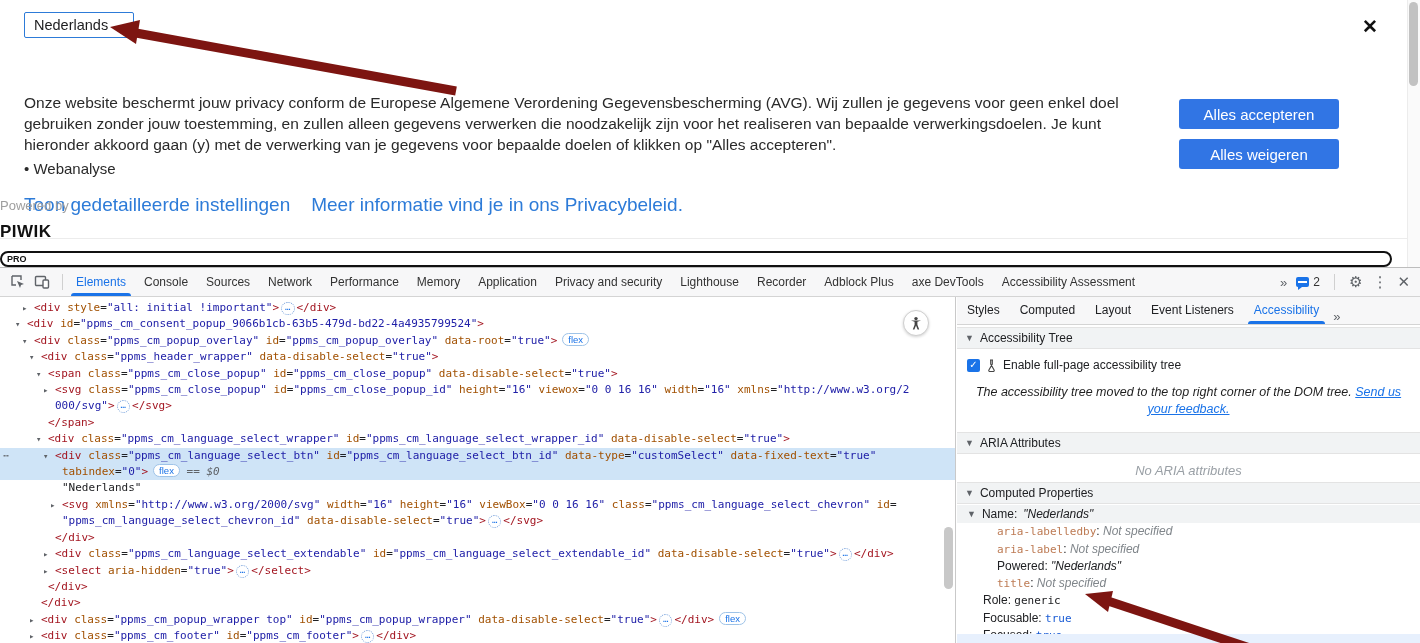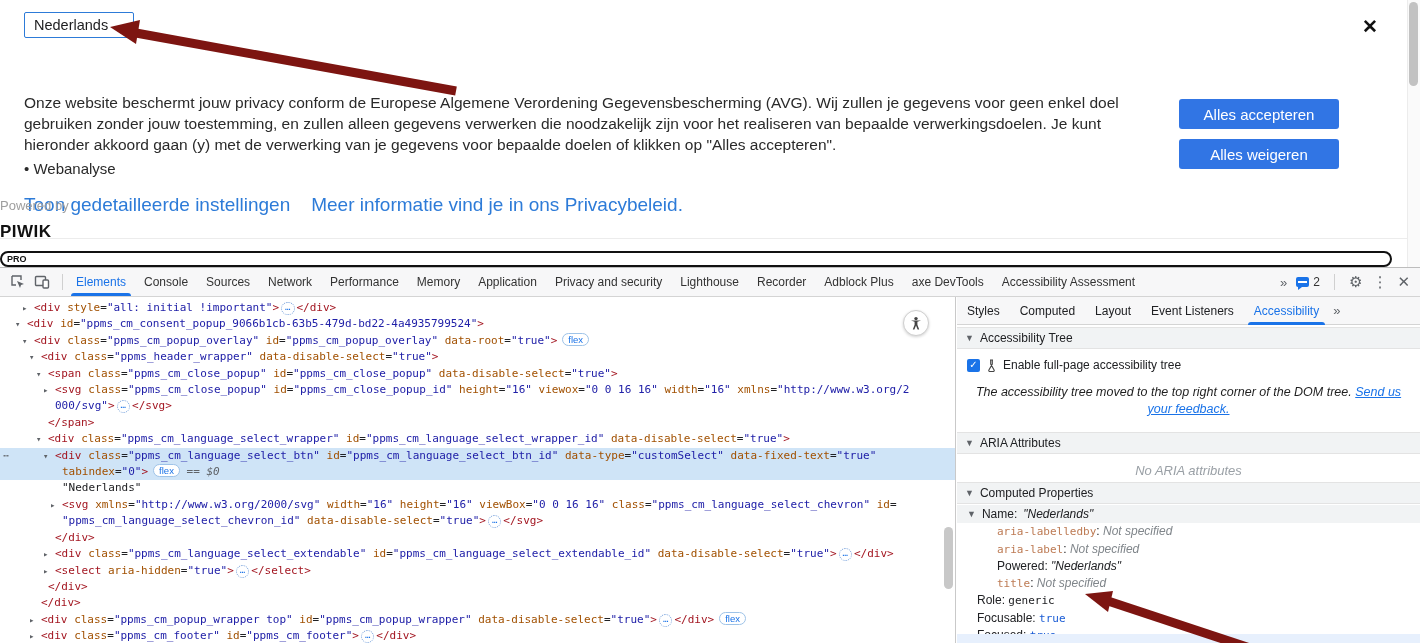--- a/index.html
+++ b/index.html
@@ -62,39 +62,39 @@
   .bdg { display:inline-block; border:1px solid #9ec3e8; color:#1a73e8; border-radius:7px; background:#fff;
     font-size:9.5px; line-height:11px; padding:0 5px; margin-left:5px; vertical-align:1px; font-family:"Liberation Sans",sans-serif;}
   .ell { display:inline-block; border:1px dotted #6b99d8; color:#1a73e8; border-radius:8px; font-size:9px;
     line-height:9px; padding:0 3px 2px; margin:0 2px; vertical-align:1px; cursor:pointer;}
   .a11y-fab { position:absolute; right:26px; top:13px; width:26px; height:26px; border-radius:50%;
     background:#fff; border:1px solid #cfcfcf; box-shadow:0 1px 3px rgba(0,0,0,.18); display:flex; align-items:center; justify-content:center; cursor:pointer;}
   .el-scroll-thumb { position:absolute; right:2px; top:230px; width:9px; height:62px; background:#c8c8c8; border-radius:5px;}
 
   
   .sidebar { position:absolute; left:957px; top:29px; width:463px; height:347px; background:#fff; font-size:12px; color:#202124;}
-  .sb-tabs { height:28px; background:#f7f7f8; border-bottom:1px solid #d4d4d4; display:flex; align-items:center; }
+  .sb-tabs { height:28px; background:#f7f7f8; border-bottom:1px solid #d4d4d4; display:flex; align-items:flex-end; }
   .sb-tab { padding:0 10px; height:28px; display:flex; align-items:center; cursor:pointer; white-space:nowrap; position:relative; font-size:12px;}
   .sb-tab.active { color:#1a73e8; }
   .sb-tab.active::after { content:""; position:absolute; left:4px; right:4px; bottom:0; height:3px; background:#1a73e8; border-radius:3px 3px 0 0;}
   .sec-hdr { background:#f1f3f4; border-top:1px solid #e3e3e3; border-bottom:1px solid #e3e3e3;
     padding:3px 6px 3px 8px; font-size:12px; display:flex; align-items:center; gap:6px; cursor:pointer;}
   .tri { font-size:9px; color:#5f6368; }
   .chk-row { display:flex; align-items:center; gap:6px; padding:9px 8px 8px 10px; cursor:pointer;}
   .chkbox { width:13px; height:13px; background:#1a73e8; border-radius:2px; color:#fff; font-size:10px;
     display:flex; align-items:center; justify-content:center; line-height:1;}
   .note { font-style:italic; font-size:12.5px; text-align:center; width:432px; margin:4px auto 0; line-height:17px; color:#1f1f1f;}
   .note a { color:#1a73e8; text-decoration:underline; cursor:pointer;}
   .empty-note { text-align:center; font-style:italic; color:#9aa0a6; font-size:13px; padding:9px 0 4px; }
   .name-row { background:#f1f3f4; padding:2px 6px 2px 10px; display:flex; align-items:center; gap:6px; margin-top:1px;}
   .ital { font-style:italic; }
   .prop-row { padding:1px 6px 1px 40px; font-size:12px; line-height:14.5px;}
   .prop-row .key-mono { font-family:"DejaVu Sans Mono",monospace; font-size:11px; color:#bd7a53; }
   .prop-row .na { color:#80868b; font-style:italic; }
-  .role-row { padding:1px 6px 1px 20px; font-size:12px; line-height:14.5px;}
+  .role-row { padding:1px 6px 1px 26px; font-size:12px; line-height:14.5px;}
   .mono-dark { font-family:"DejaVu Sans Mono",monospace; font-size:11px; color:#202124; }
   .mono-blue { font-family:"DejaVu Sans Mono",monospace; font-size:11px; color:#1a5cd5; }
   .sb-bottom { position:absolute; left:0; bottom:0; width:100%; height:10px; background:#e7f0fd; }
 
   .annot { position:absolute; left:0; top:0; width:1420px; height:643px; pointer-events:none; }
 </style>
 </head>
 <body>
 
 <div class="stage">

